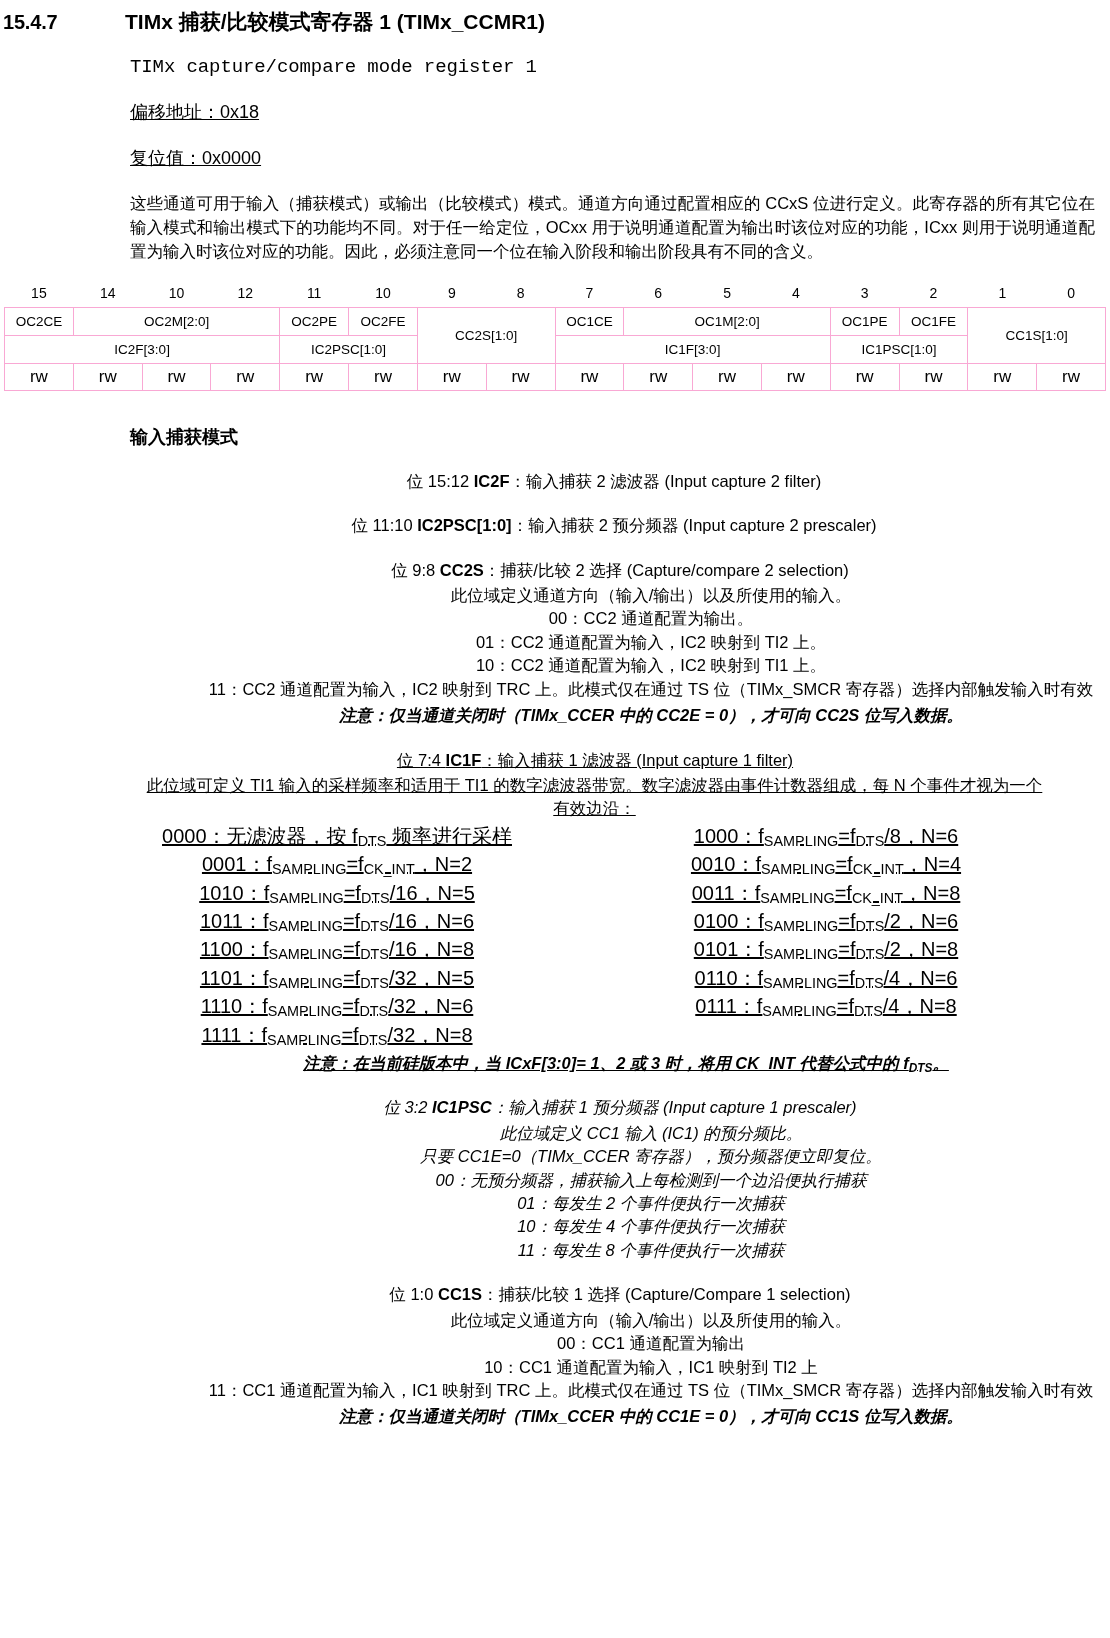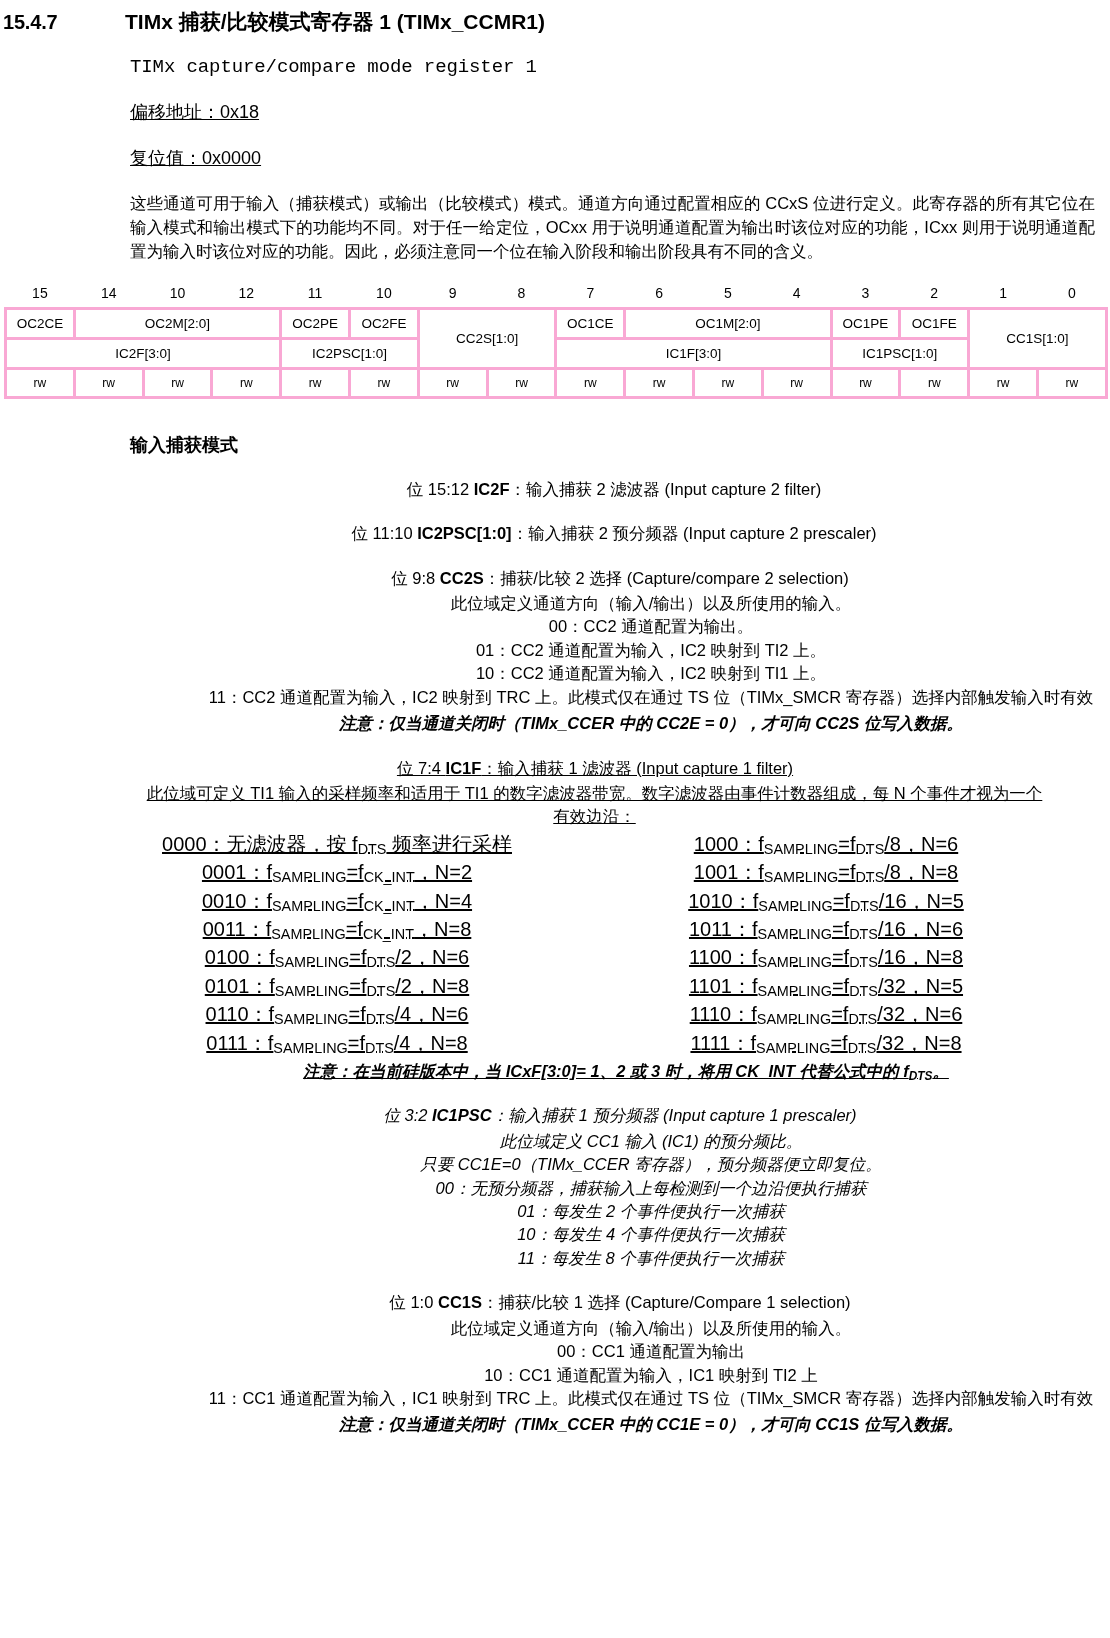--- a/index.html
+++ b/index.html
@@ -62,37 +62,37 @@
   .reg-wrap {
     margin: 18px 0 0 0;
     padding: 0 4px;
   }
   table.reg {
     border-collapse: collapse;
     width: 1102px;
     table-layout: fixed;
   }
   table.reg td {
-    border: 3px solid #f9a8d4;
+    border: 1px solid #f9a8d4;
     text-align: center;
     vertical-align: middle;
     font-size: 13.5px;
     height: 27px;
     padding: 0;
     overflow: hidden;
     white-space: nowrap;
   }
   table.reg tr.bitnums td {
     border: none;
     font-size: 14px;
     height: 22px;
     padding-bottom: 3px;
   }
   table.reg td.rw {
-    font-size: 12px;
+    font-size: 17px;
     height: 26px;
   }
 
   
   .sec-head {
     font-size: 18px;
     font-weight: bold;
     margin-top: 34px;
     margin-left: 130px;
   }
@@ -278,21 +278,20 @@
 <div class="bitdef lvl-7">
   <span class="hdr">
     <span>位 7:4</span>
     <span class="nm">IC1F</span><span>：输入捕获 1 滤波器 (Input capture 1 filter)</span>
   </span>
   <div class="body-block sub" style="max-width:905px;">此位域可定义 TI1 输入的采样频率和适用于 TI1 的数字滤波器带宽。数字滤波器由事件计数器组成，每 N 个事件才视为一个有效边沿：</div>
   <div class="filt sub" id="ic1f-table">
       <div class="cell">0000：无滤波器，按 f<sub>DTS</sub> 频率进行采样</div>
       <div class="cell">1000：f<sub>SAMPLING</sub>=f<sub>DTS</sub>/8，N=6</div>
       <div class="cell">0001：f<sub>SAMPLING</sub>=f<sub>CK_INT</sub>，N=2</div>
-      <div class="cell">1001：f<sub>SAMPLING</sub>=f<sub>DTS</sub>/8，N=8</div>
       <div class="cell">0010：f<sub>SAMPLING</sub>=f<sub>CK_INT</sub>，N=4</div>
       <div class="cell">1010：f<sub>SAMPLING</sub>=f<sub>DTS</sub>/16，N=5</div>
       <div class="cell">0011：f<sub>SAMPLING</sub>=f<sub>CK_INT</sub>，N=8</div>
       <div class="cell">1011：f<sub>SAMPLING</sub>=f<sub>DTS</sub>/16，N=6</div>
       <div class="cell">0100：f<sub>SAMPLING</sub>=f<sub>DTS</sub>/2，N=6</div>
       <div class="cell">1100：f<sub>SAMPLING</sub>=f<sub>DTS</sub>/16，N=8</div>
       <div class="cell">0101：f<sub>SAMPLING</sub>=f<sub>DTS</sub>/2，N=8</div>
       <div class="cell">1101：f<sub>SAMPLING</sub>=f<sub>DTS</sub>/32，N=5</div>
       <div class="cell">0110：f<sub>SAMPLING</sub>=f<sub>DTS</sub>/4，N=6</div>
       <div class="cell">1110：f<sub>SAMPLING</sub>=f<sub>DTS</sub>/32，N=6</div>

